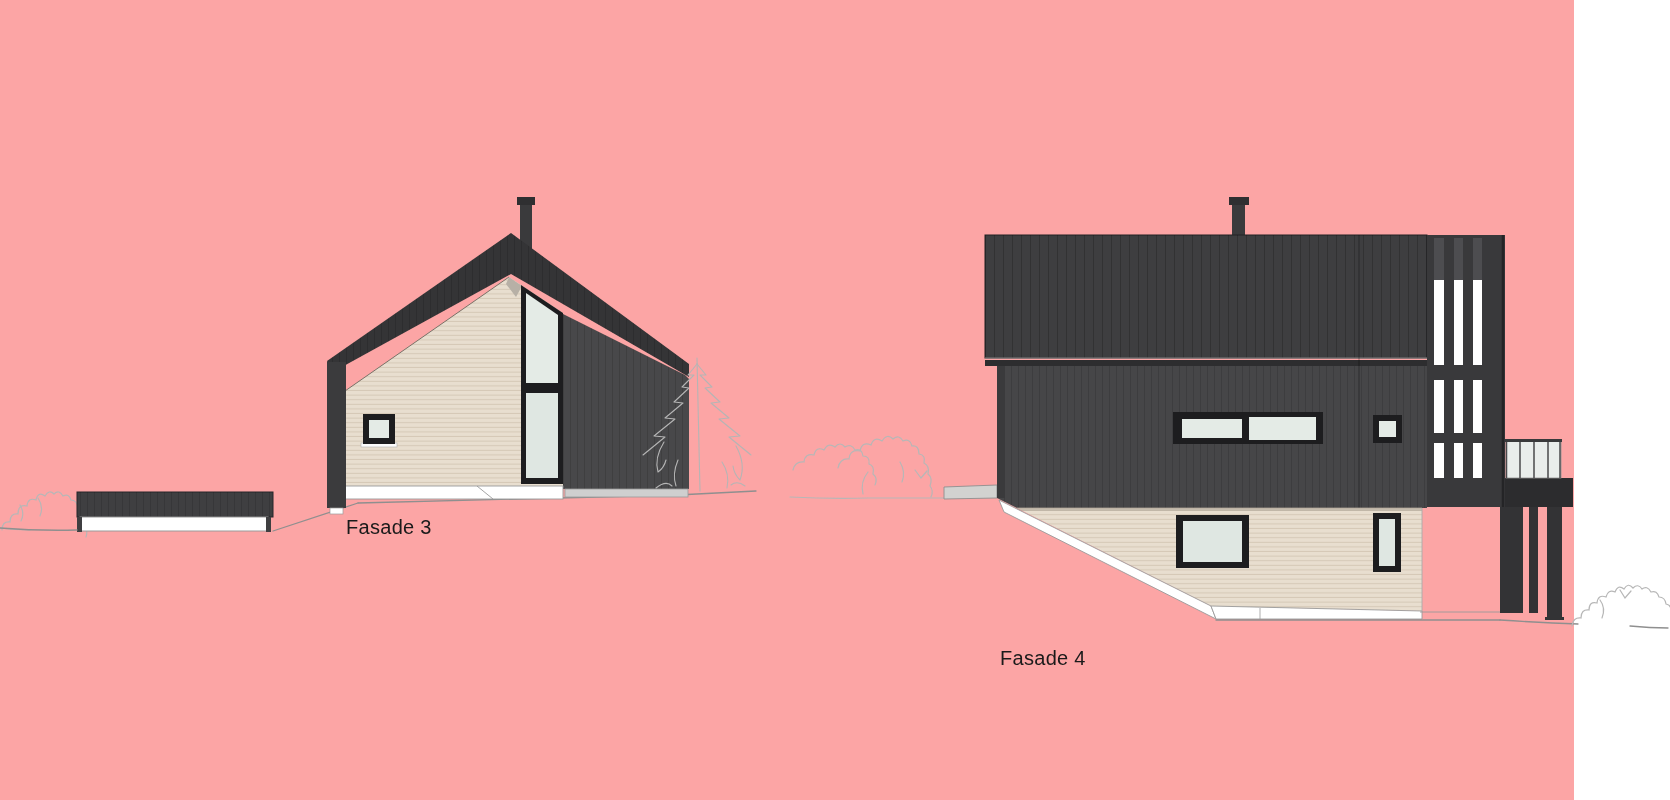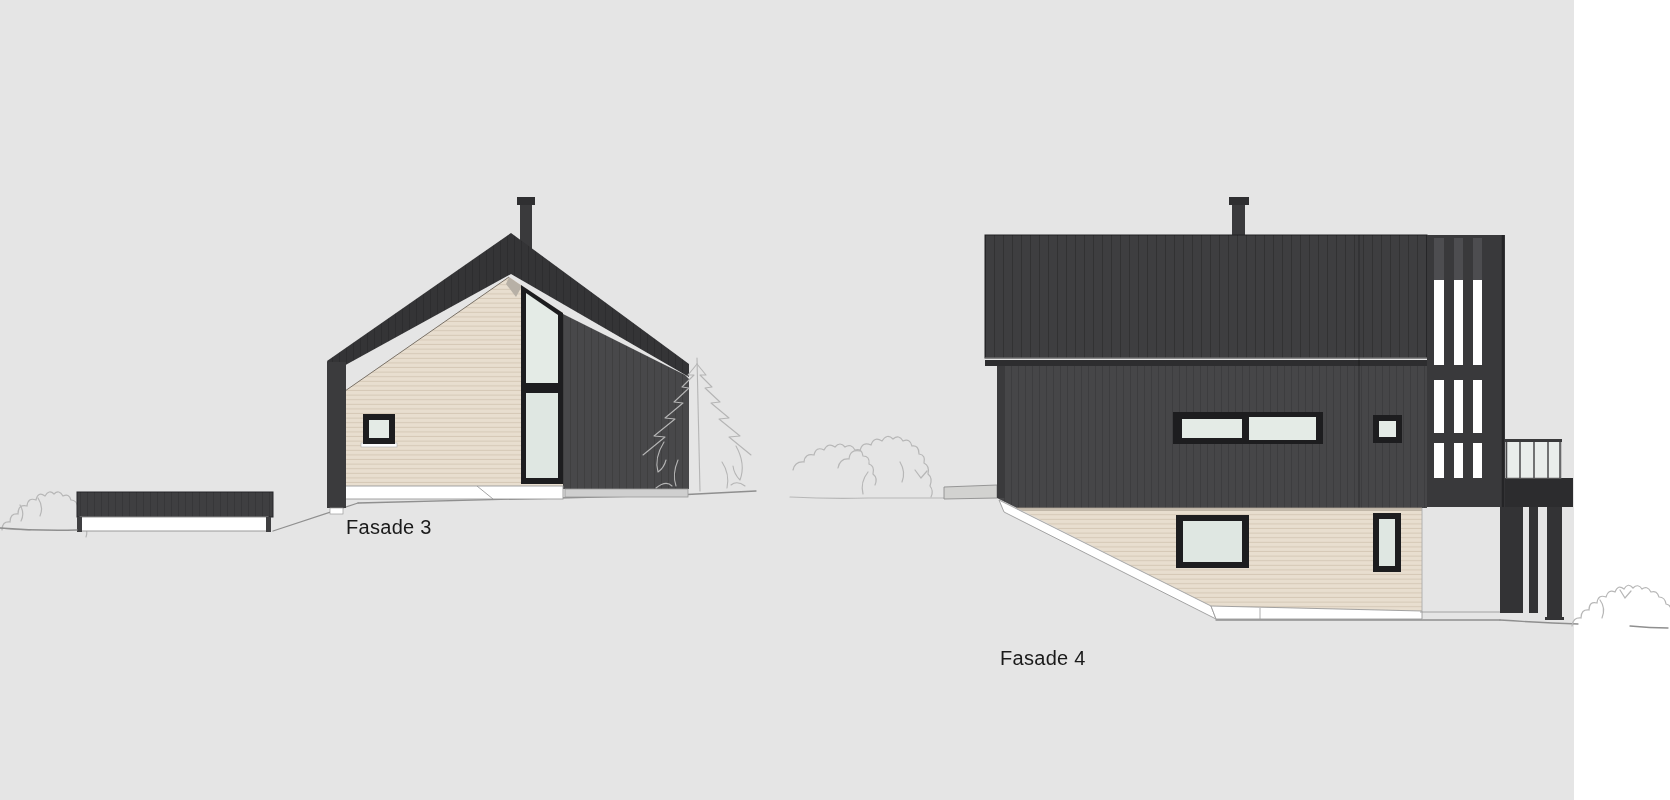--- a/index.html
+++ b/index.html
@@ -1,17 +1,17 @@
 <!DOCTYPE html>
 <html><head>
 <meta charset="utf-8">
 <style>
   html,body{margin:0;padding:0;background:#ffffff;width:1670px;height:800px;overflow:hidden;
     font-family:"Liberation Sans", sans-serif;}
-  #sheet{position:relative;width:1574px;height:800px;background:#e5e5e5;}
+  #sheet{position:relative;width:1574px;height:800px;background:#fca5a5;}
   svg{display:block}
   .label{font-family:"Liberation Sans", sans-serif;font-size:20px;fill:#1a1a1a;letter-spacing:.3px}
 </style>
 </head>
 <body>
 
 <div id="sheet">
 <svg viewBox="0 0 1670 800" width="1670" height="800">
   <defs>
     <pattern id="siding" width="6" height="4.6" patternUnits="userSpaceOnUse">

